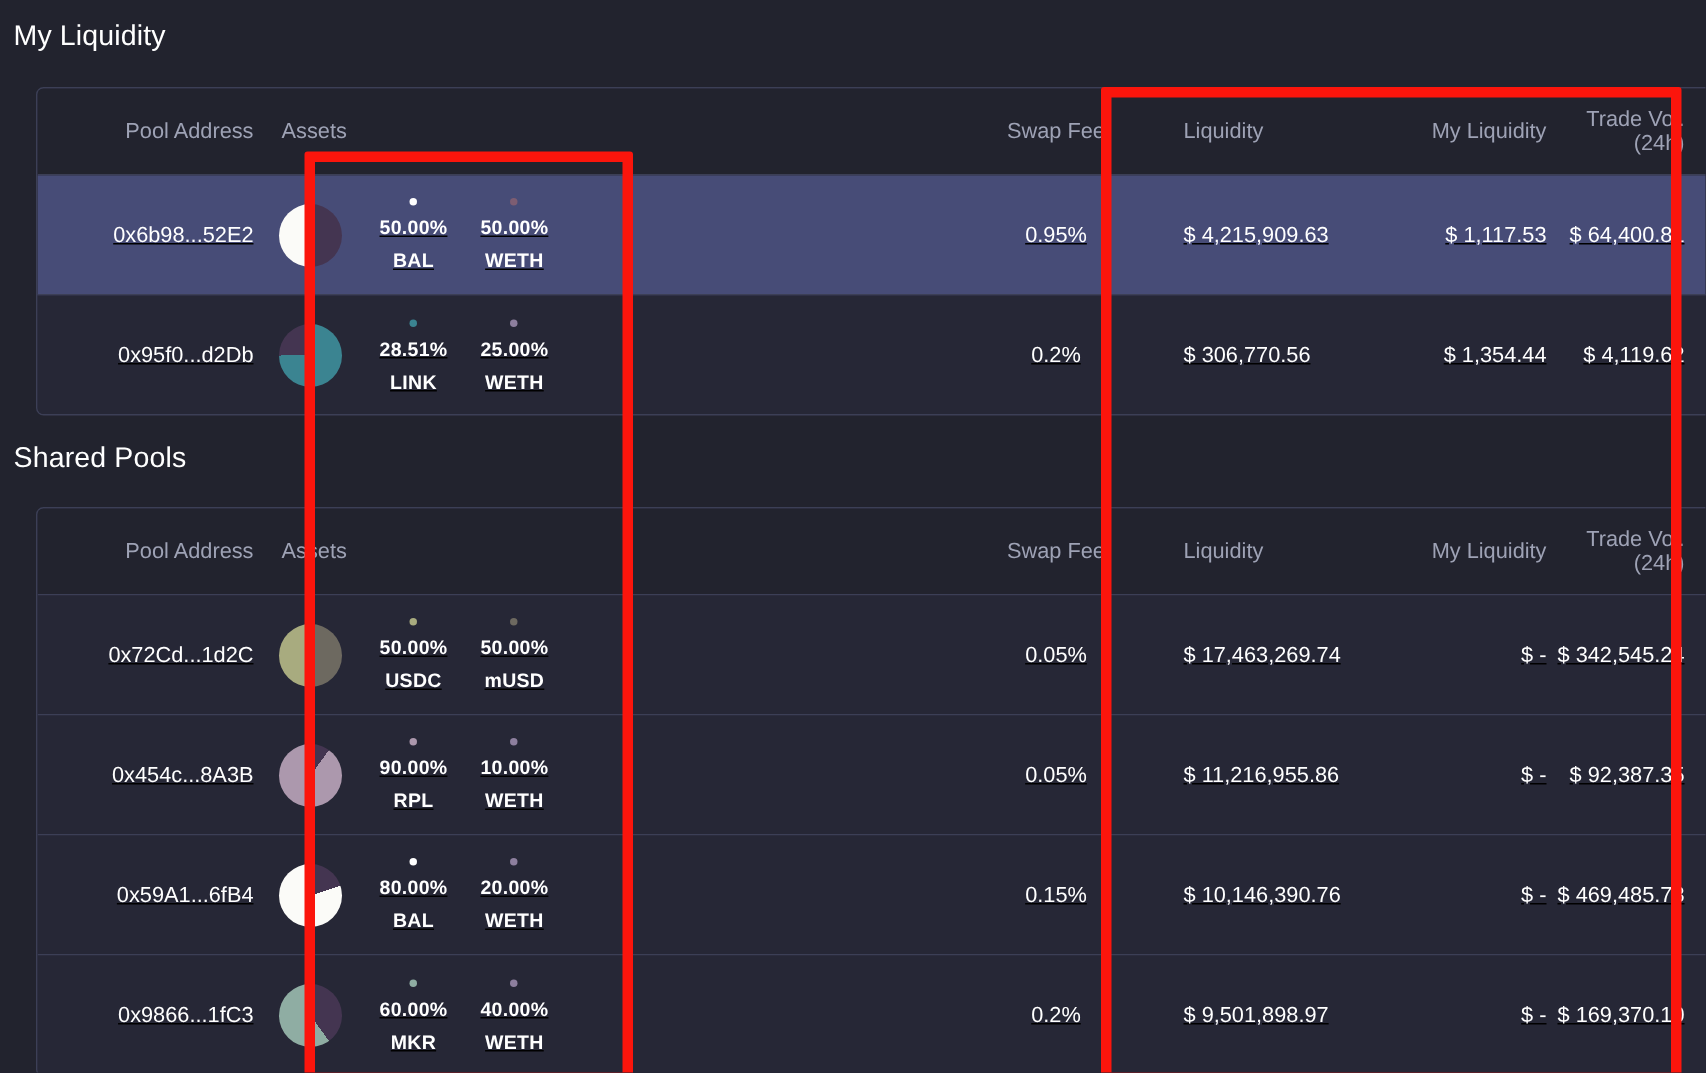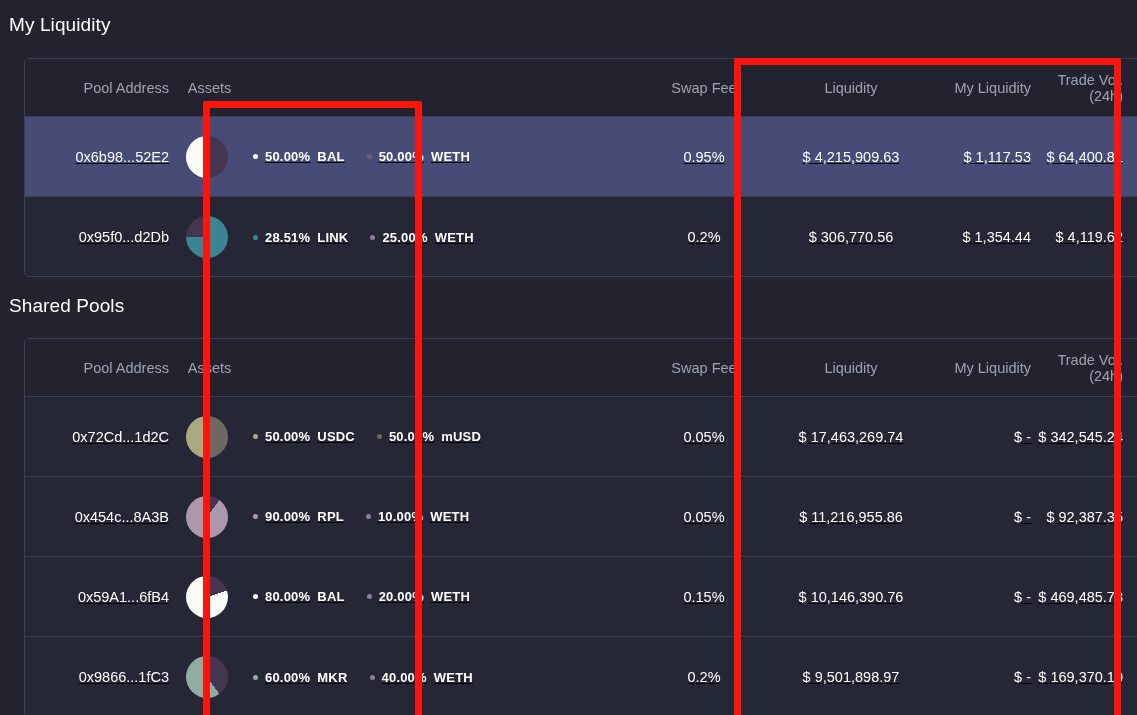--- a/index.html
+++ b/index.html
@@ -63,40 +63,41 @@
     font-size: 14.5px;
     font-weight: 400;
   }
   .td { color: #ffffff; font-size: 14.5px; }
 
   
   .c-addr   { width: 144px; text-align: right; padding-right: 0; }
   .c-assets { width: 72px;  text-align: center; padding-left: 17px; }
   .c-weights{ flex: 1; text-align: left; padding-left: 12px; }
   .c-fee    { width: 170px; text-align: center; }
-  .c-liq    { width: 124px; text-align: center; }
+  .c-liq    { width: 124px; text-align: left; }
   .c-myliq  { width: 118px; text-align: right; }
   .c-vol    { width: 113px; text-align: right; padding-right: 21px; }
 
   .thead .c-assets { padding-left: 9px; }
   .thead .c-weights { }
 
   .pie {
     width: 42px; height: 42px;
     border-radius: 50%;
     display: block;
   }
   .assets-cell { display: flex; align-items: center; }
 
   .weights { display: flex; align-items: center; gap: 22px; }
   .wt {
     display: flex; align-items: center; gap: 7px;
     color: #ffffff; font-size: 13px; font-weight: bold;
     letter-spacing: .2px;
     white-space: nowrap;
+    flex-direction: column;
   }
   .dot { width: 5px; height: 5px; border-radius: 50%; flex: none; }
 
   #create-pool-button {
     position: absolute;
     left: 953px; top: 288px;
     width: 156px; height: 37px;
     background: #4d63f5;
     color: #ffffff;
     font-size: 14px;

